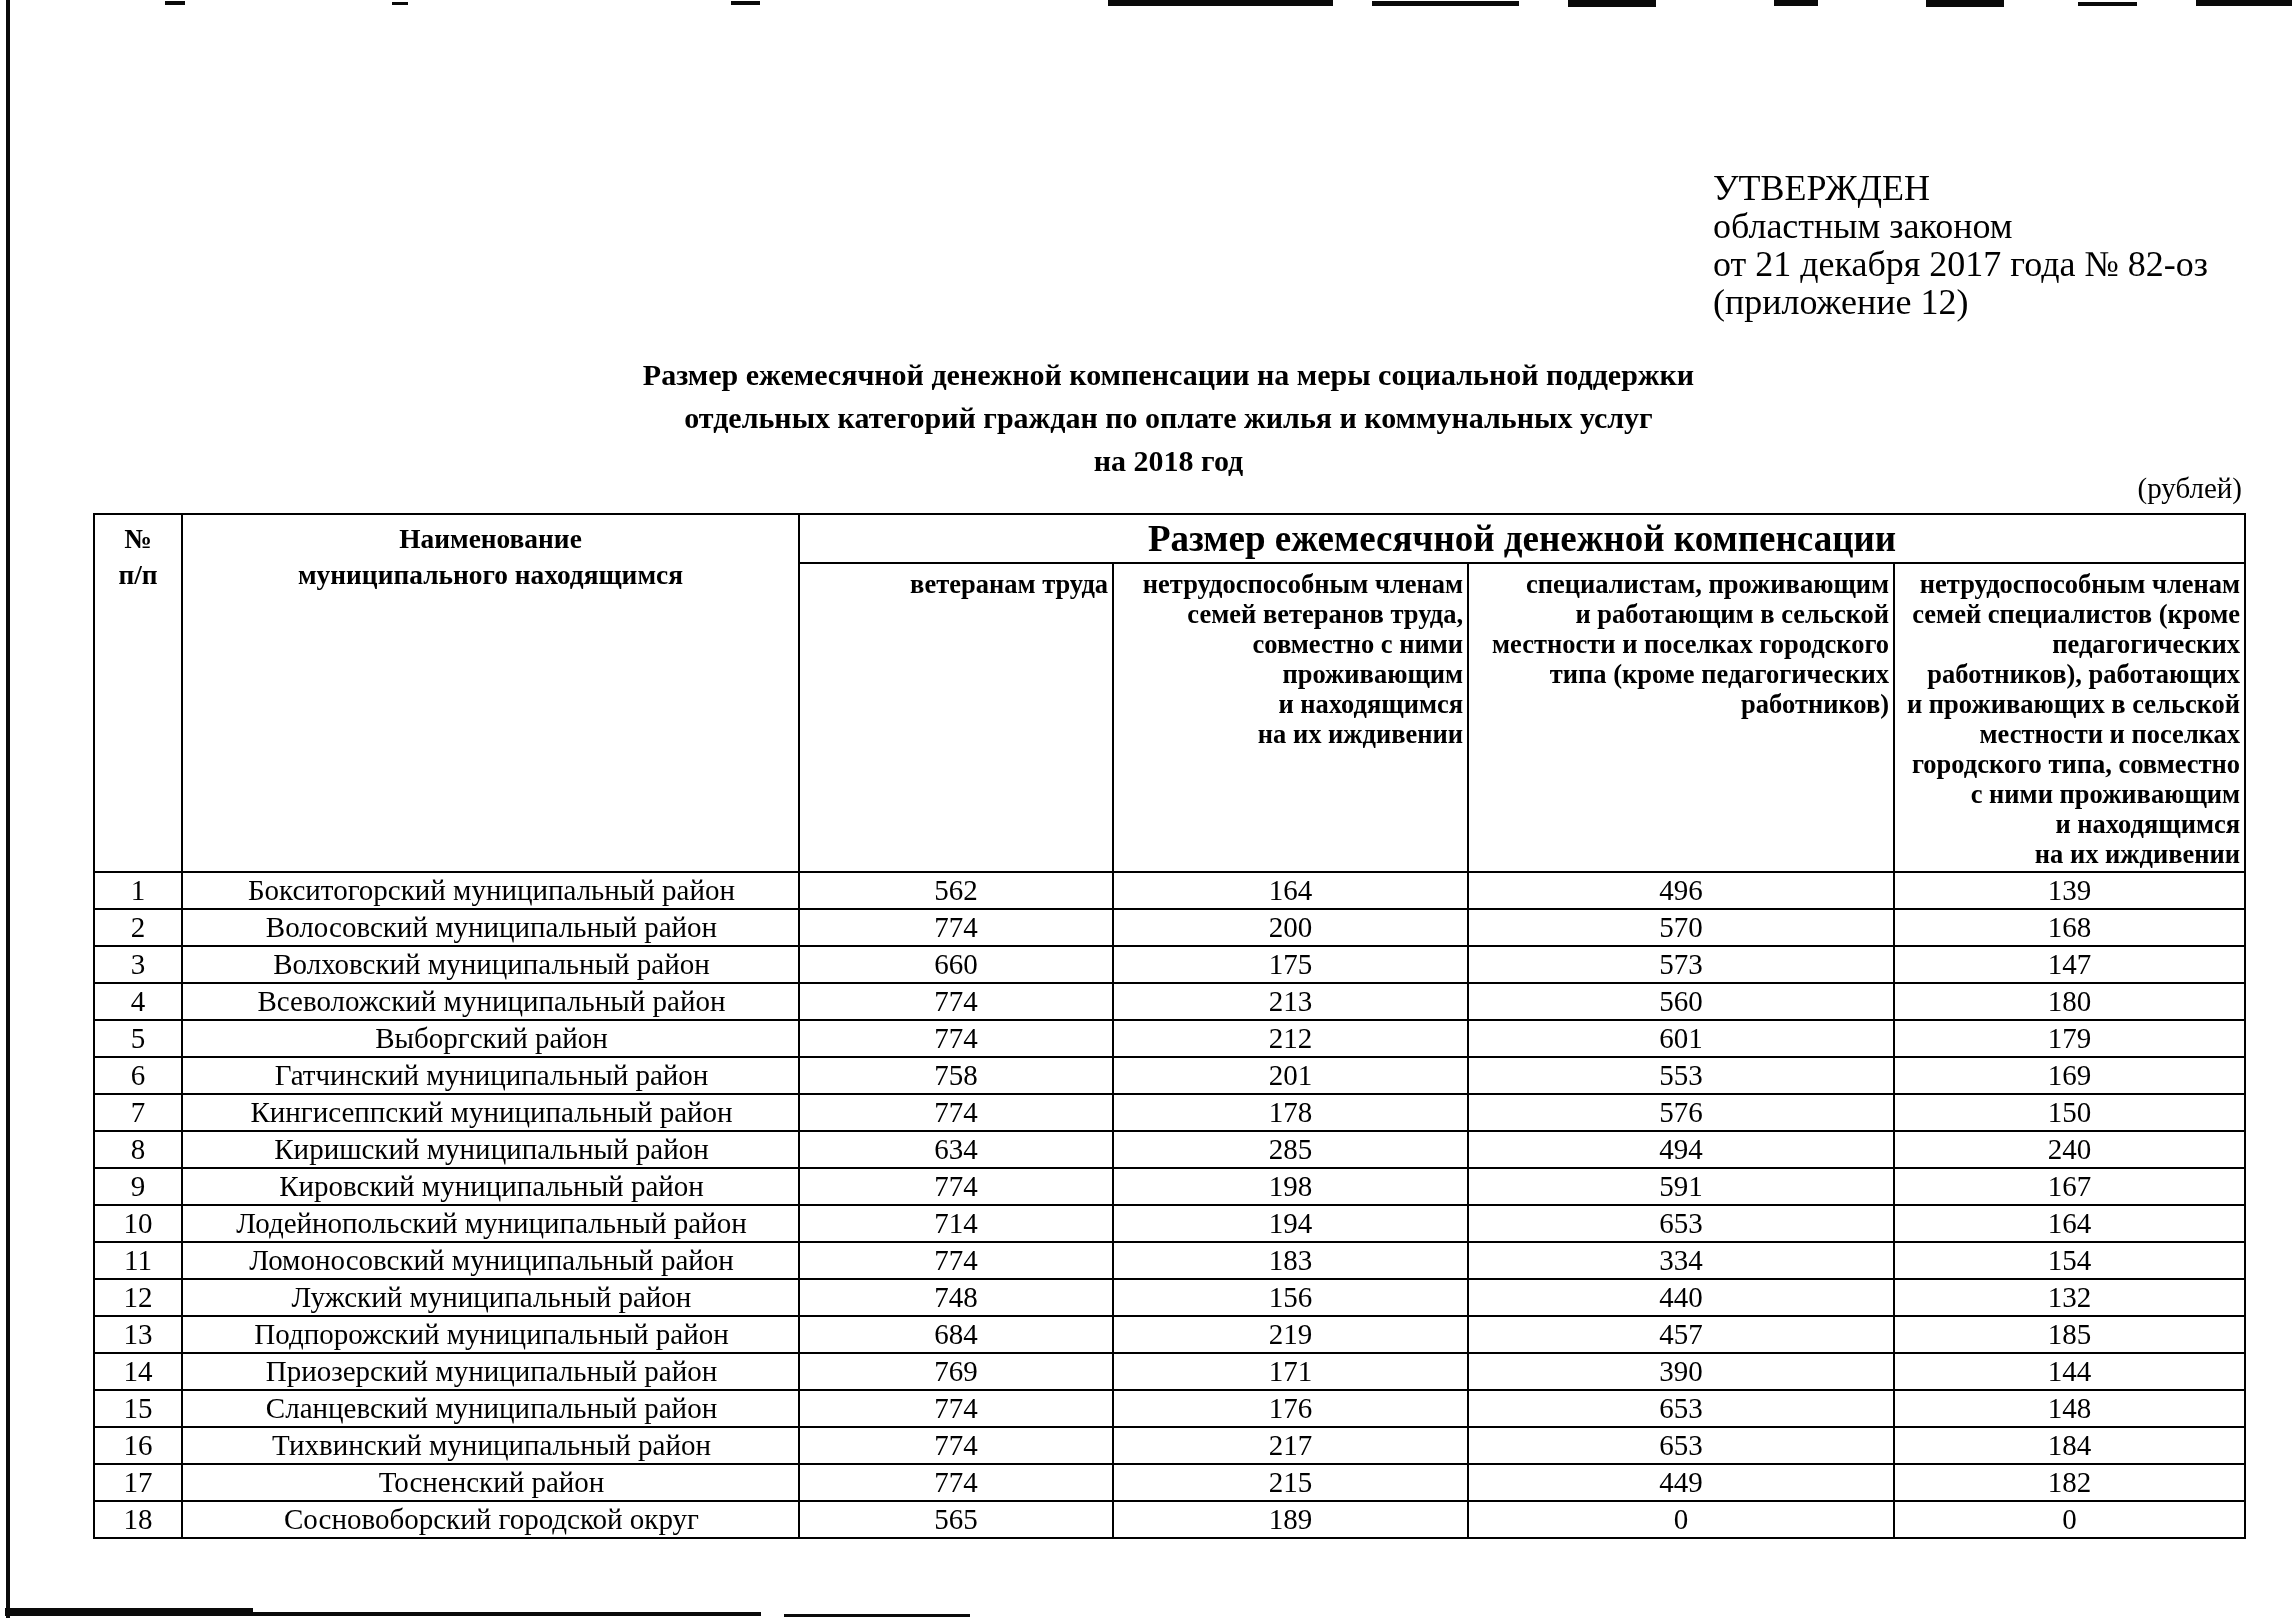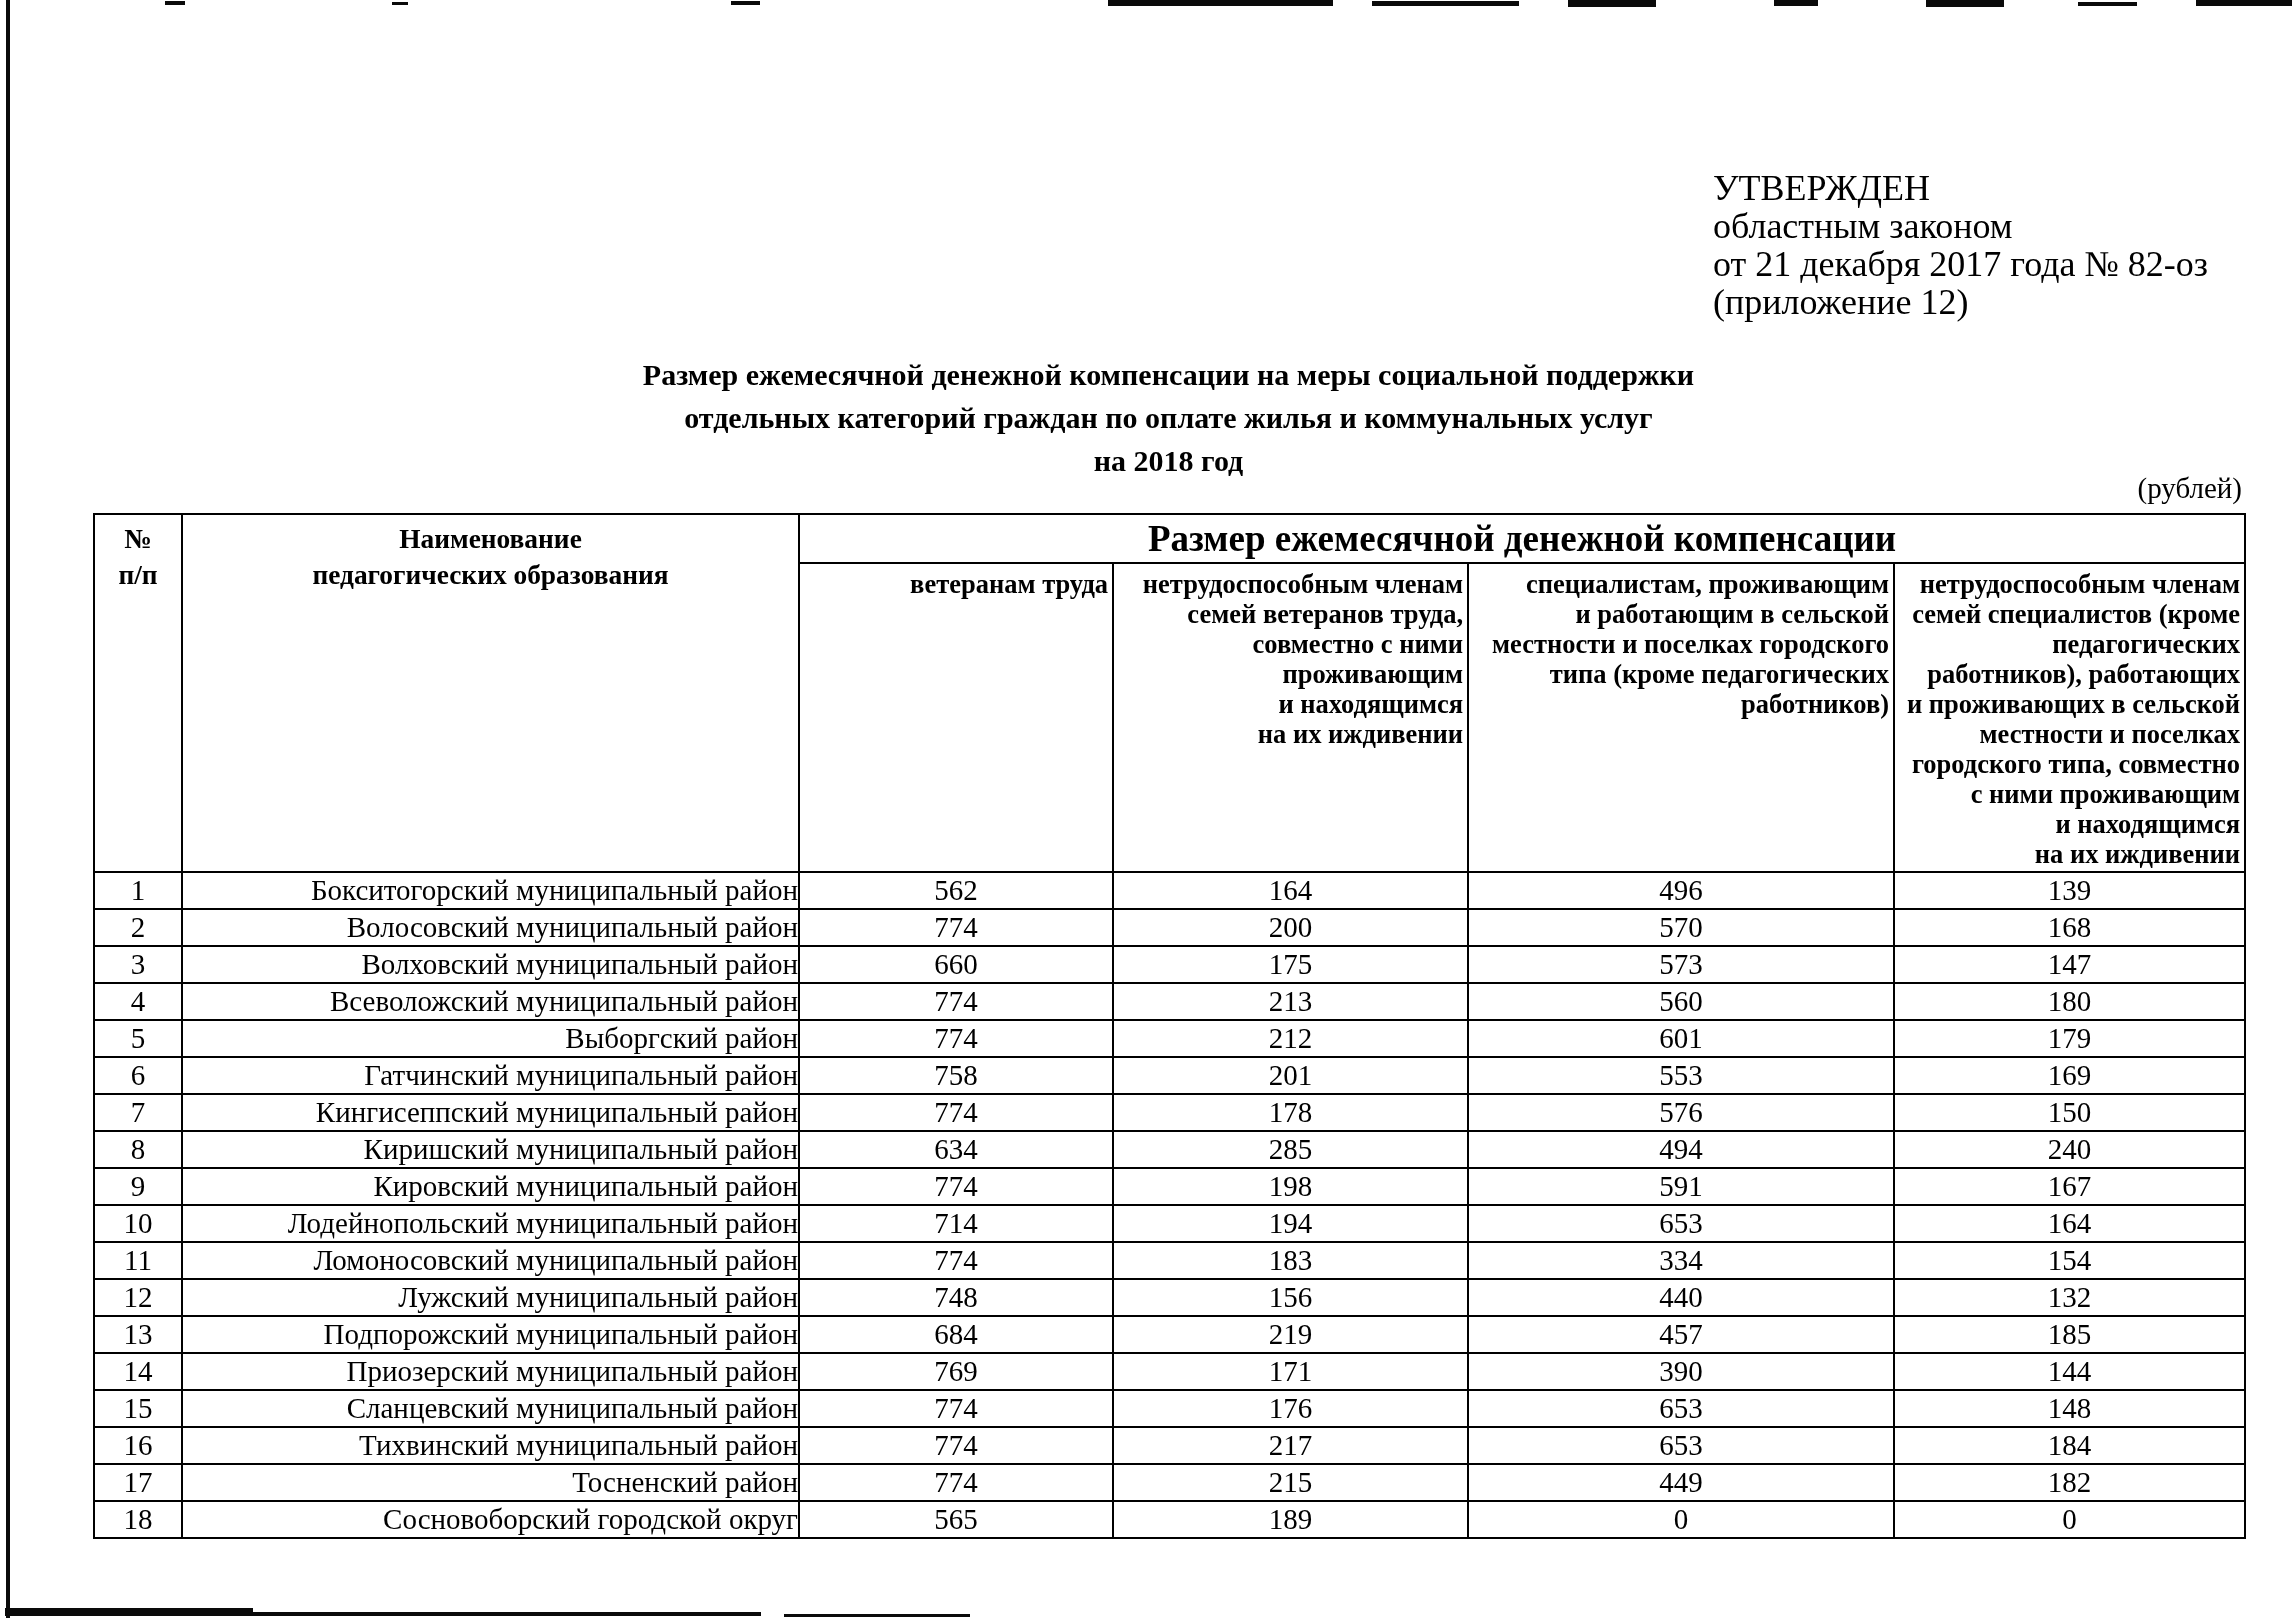--- a/index.html
+++ b/index.html
@@ -50,21 +50,21 @@
   }
   th.hd-sub {
     height:284px; vertical-align:top; text-align:right;
     font-size:26.5px; line-height:30px; padding-top:4.9px;
   }
   .multiline { white-space:pre-line; }
   .comp-table td {
     font-size:29px; height:34px; line-height:35px; padding:0;
   }
   td.num-cell  { text-align:center; }
-  td.name-cell { text-align:right; padding-left:2px; }
+  td.name-cell { text-align:center; padding-left:2px; }
 </style>
 </head>
 <body>
 
 <div class="page">
 
   <div class="artifact" style="left:5.9px; top:0; width:3.9px; height:1618px;"></div>
   <div class="artifact" style="left:165px; top:1px; width:19.6px; height:3.9px;"></div>
   <div class="artifact" style="left:392px; top:2px; width:15.7px; height:2.9px;"></div>
   <div class="artifact" style="left:731px; top:1px; width:29px; height:3.9px;"></div>
@@ -101,21 +101,21 @@
       <col style="width:314px">
       <col style="width:355px">
       <col style="width:426px">
       <col style="width:351px">
     </colgroup>
     <thead>
       <tr>
         <th rowspan="2" class="hd-corner multiline">№
 п/п</th>
         <th rowspan="2" class="hd-corner multiline">Наименование
-педагогических образования</th>
+муниципального находящимся</th>
         <th colspan="4" class="hd-group">Размер ежемесячной денежной компенсации</th>
       </tr>
       <tr>
         <th class="hd-sub">ветеранам труда</th>
         <th class="hd-sub multiline">нетрудоспособным членам
 семей ветеранов труда,
 совместно с ними
 проживающим
 и находящимся
 на их иждивении</th>

